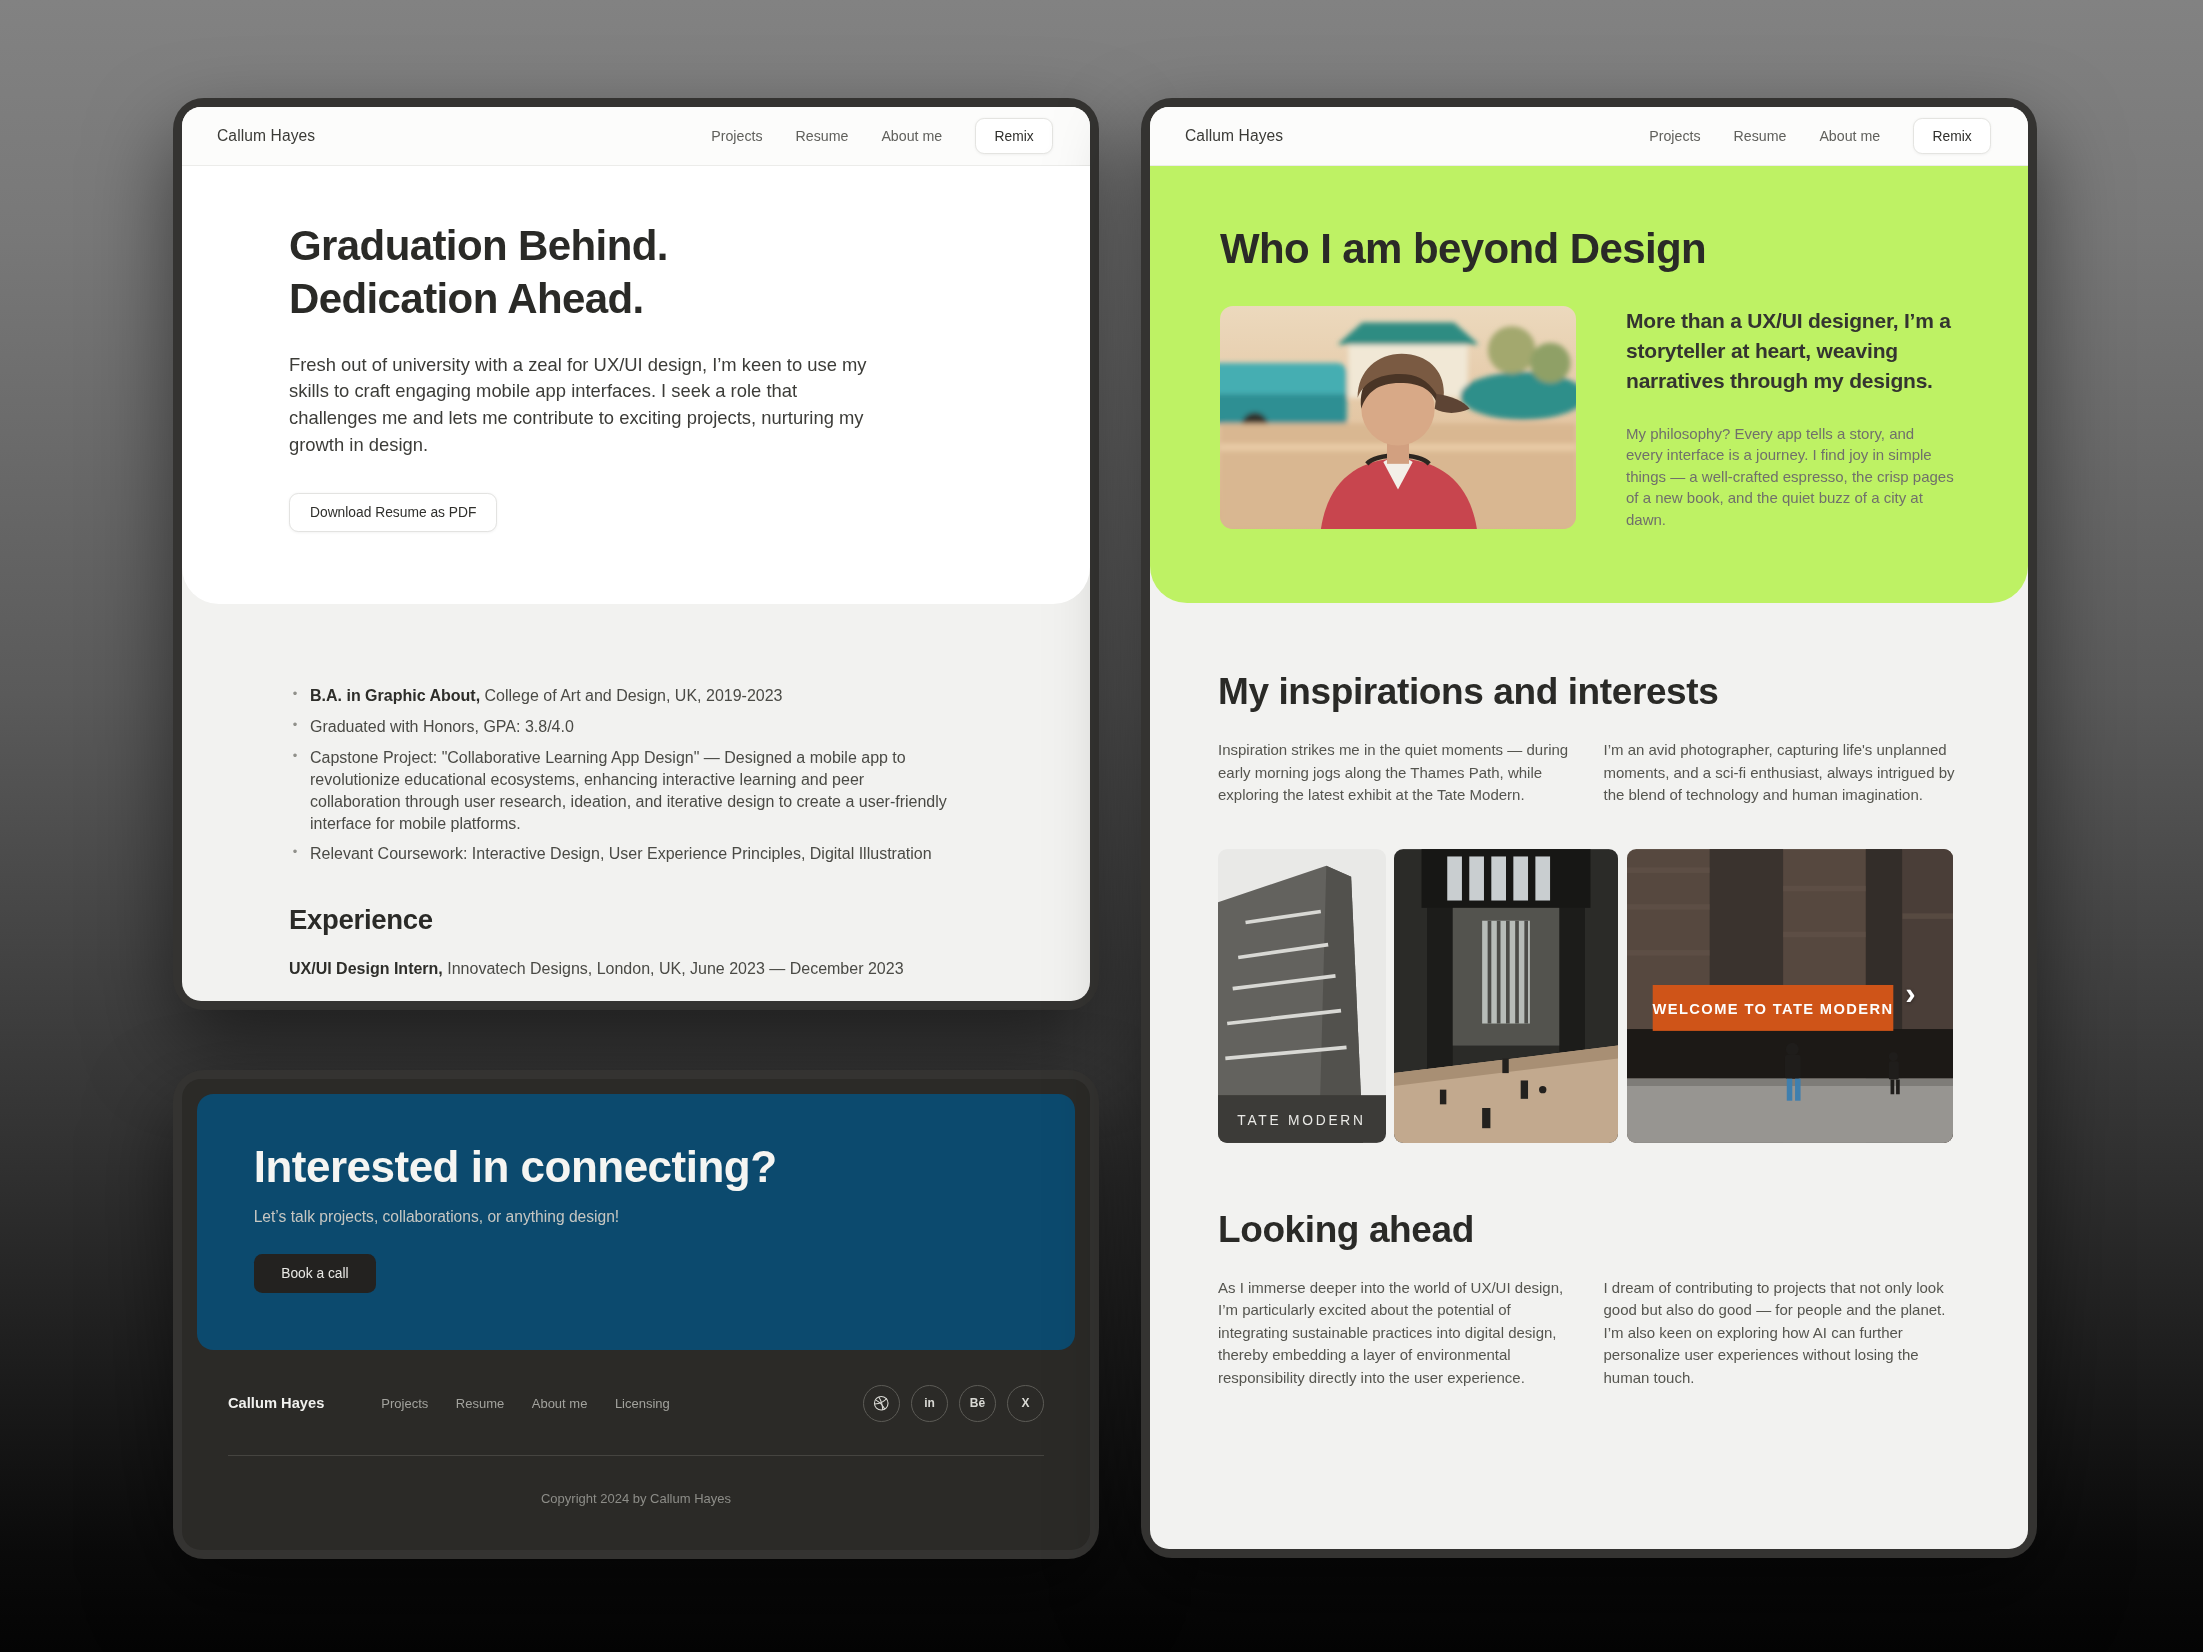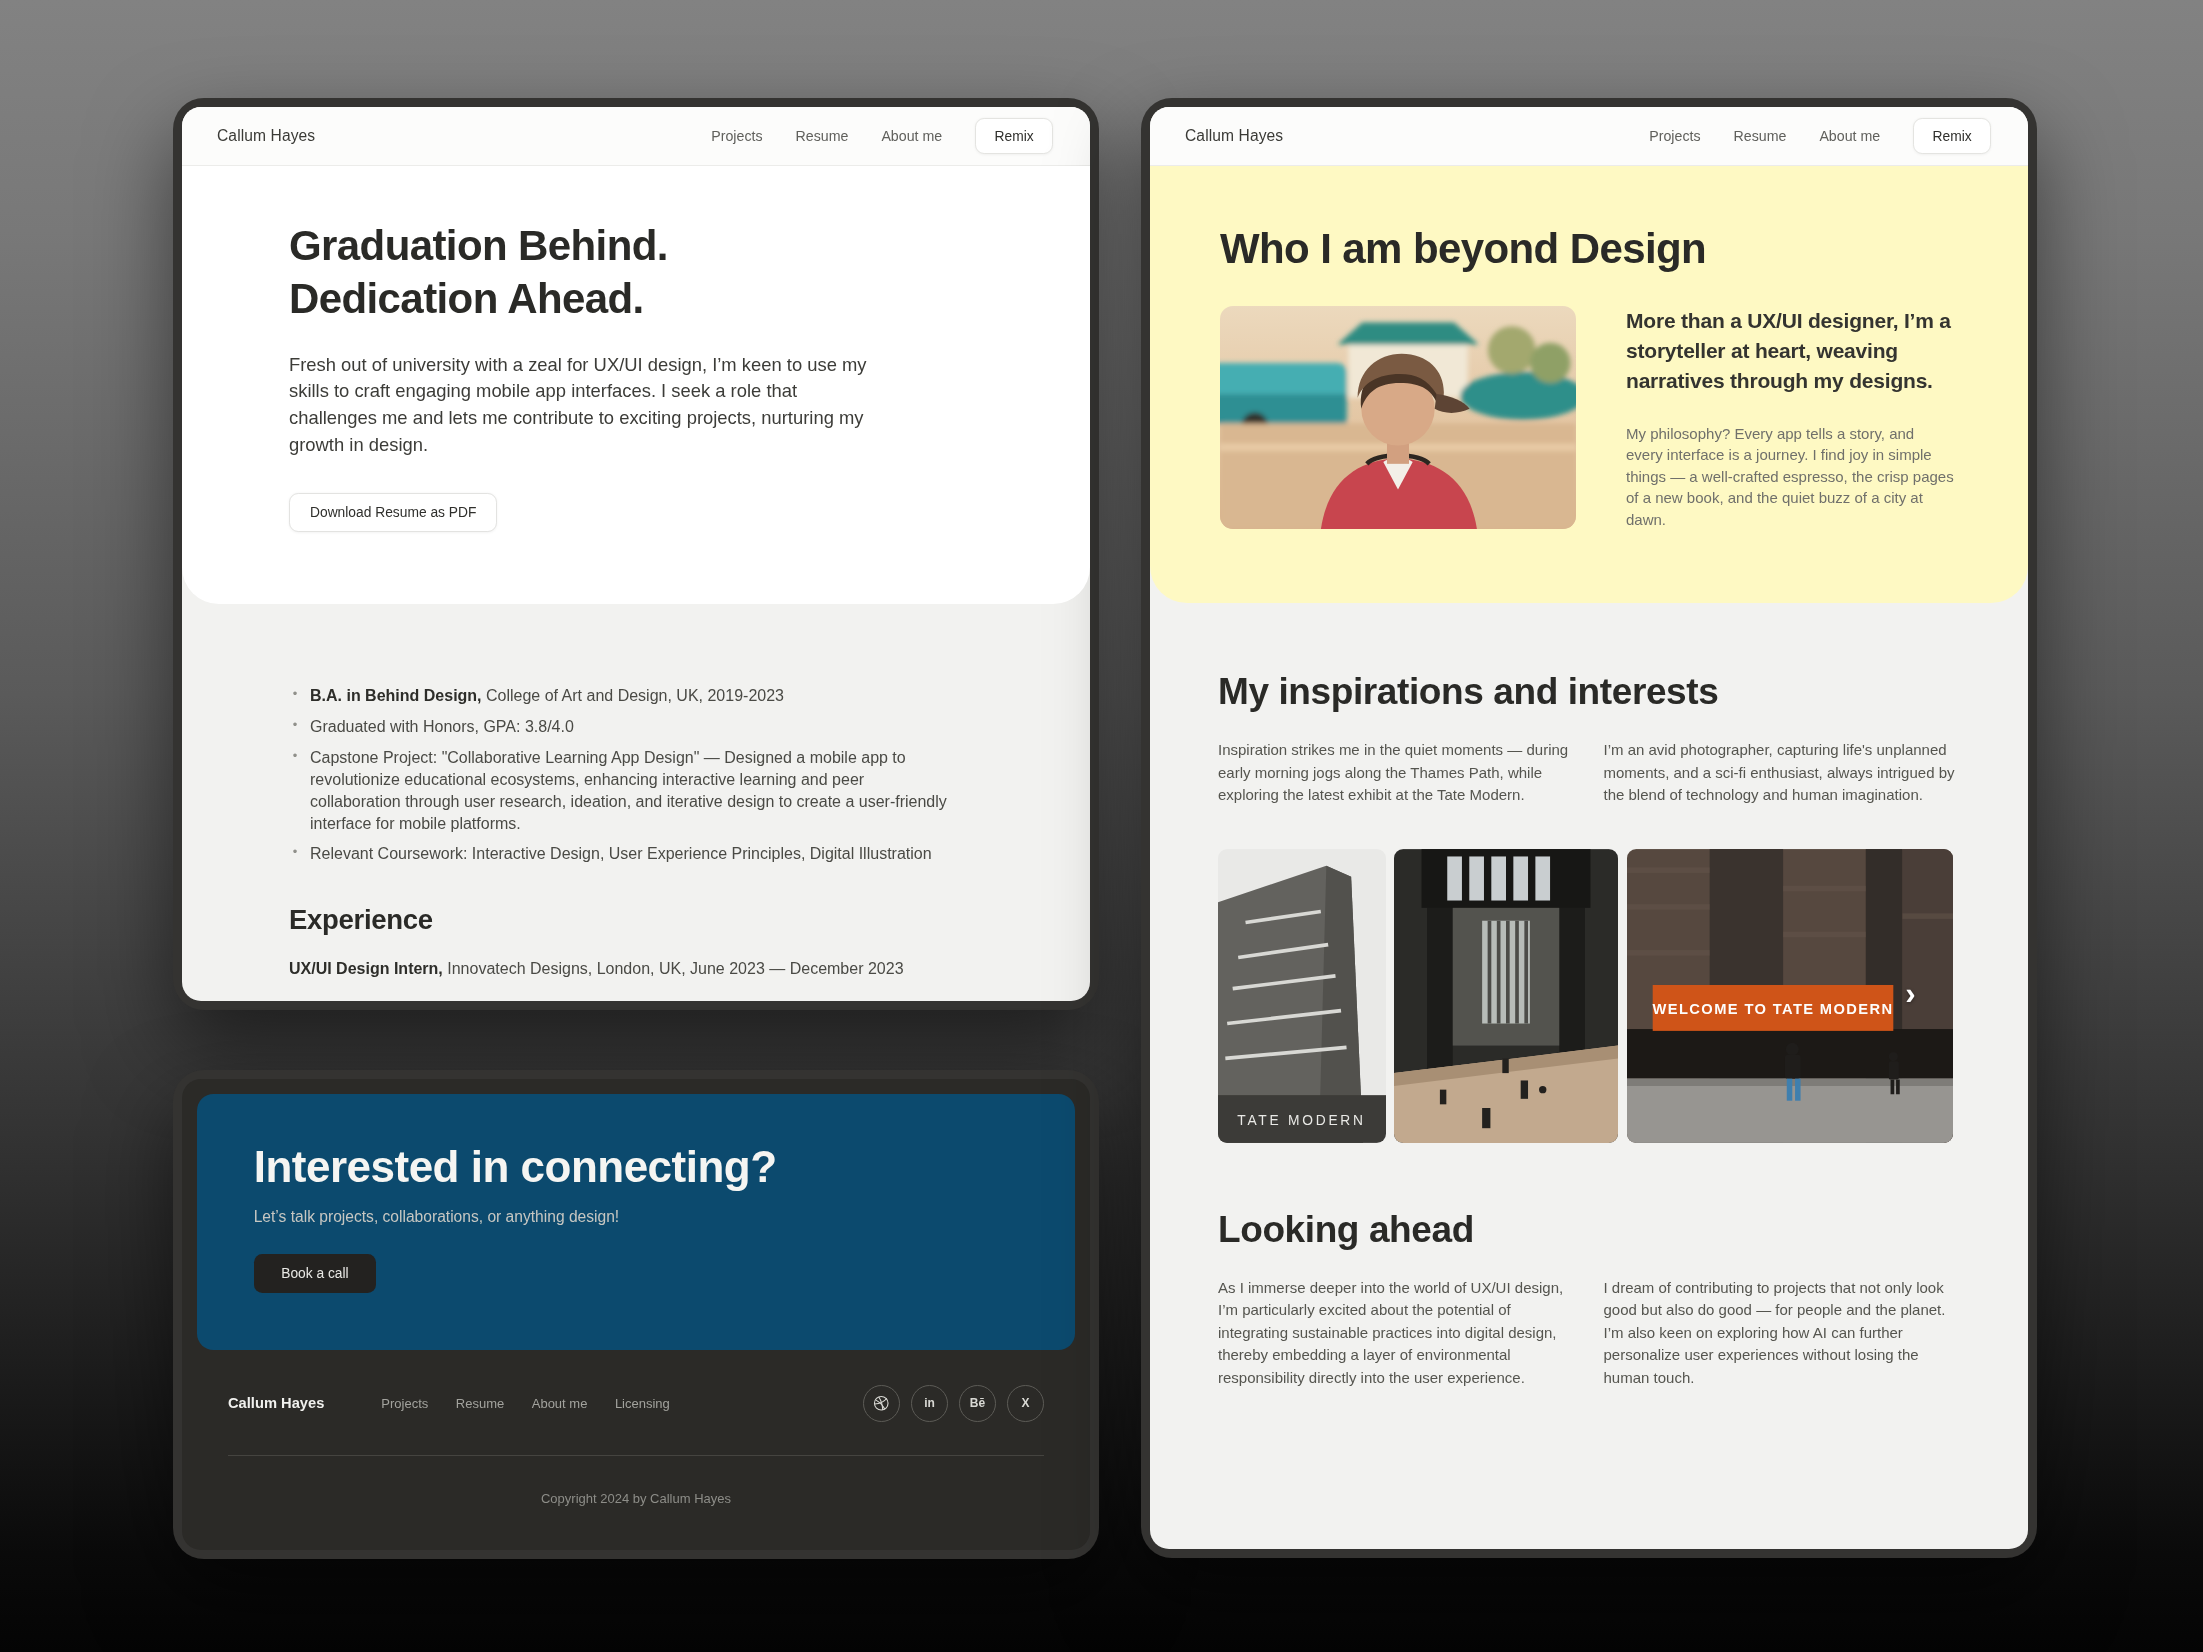--- a/index.html
+++ b/index.html
@@ -64,21 +64,21 @@
   .footer-nav a { font-size:13px; color:#a2a29d; text-decoration:none; }
   .socials { margin-left:auto; display:flex; gap:11px; }
   .social {
     width:37px; height:37px; border:0.9px solid #5c5b56; border-radius:50%;
     display:flex; align-items:center; justify-content:center; color:#d9d9d4; font-size:12px; font-weight:700; cursor:pointer;
   }
   .footer-divider { margin:33px 46px 0; border-top:0.9px solid #454440; }
   .copyright { margin-top:35px; text-align:center; font-size:13px; color:#8d8d88; }
 
   
-  .about-card { background:#fef9c3; border-radius:0 0 37px 37px; padding:59px 73px 73px 70px; position:relative; z-index:2; }
+  .about-card { background:#bef264; border-radius:0 0 37px 37px; padding:59px 73px 73px 70px; position:relative; z-index:2; }
   .about-card h1 { font-size:42px; font-weight:700; letter-spacing:-0.6px; color:#2a2a27; }
   .about-row { margin-top:33px; display:flex; gap:50px; }
   .portrait { width:356px; height:223px; border-radius:13px; overflow:hidden; flex:none; }
   .about-text { width:354px; }
   .about-headline { font-size:21px; line-height:1.42; font-weight:700; color:#343430; letter-spacing:-0.2px; }
   .about-philosophy { margin-top:27.5px; font-size:15px; line-height:1.43; color:#70706b; }
   .about-body { padding:68px 72px 0 68px; }
   .big-h { font-size:37px; font-weight:700; letter-spacing:-0.4px; color:#2a2a27; }
   .two-col { margin-top:26px; display:flex; gap:33px; }
   .two-col p { width:364px; font-size:15px; line-height:1.5; color:#55554f; }
@@ -107,21 +107,21 @@
     </div>
 
     <div class="hero-card">
       <h1>Graduation Behind. Dedication Ahead.</h1>
       <p>Fresh out of university with a zeal for UX/UI design, I’m keen to use my skills to craft engaging mobile app interfaces. I seek a role that challenges me and lets me contribute to exciting projects, nurturing my growth in design.</p>
       <button class="outline-btn">Download Resume as PDF</button>
     </div>
 
     <div class="resume-body">
       <ul>
-        <li><span class="b">B.A. in Behind Design,</span><span> College of Art and Design, UK, 2019-2023</span></li>
+        <li><span class="b">B.A. in Graphic About,</span><span> College of Art and Design, UK, 2019-2023</span></li>
         <li>Graduated with Honors, GPA: 3.8/4.0</li>
         <li>Capstone Project: "Collaborative Learning App Design" — Designed a mobile app to revolutionize educational ecosystems, enhancing interactive learning and peer collaboration through user research, ideation, and iterative design to create a user-friendly interface for mobile platforms.</li>
         <li>Relevant Coursework: Interactive Design, User Experience Principles, Digital Illustration</li>
       </ul>
 
       <h2 class="section-h exp-h">Experience</h2>
       <p class="role-line"><span class="b">UX/UI Design Intern,</span><span> Innovatech Designs, London, UK, June 2023 — December 2023</span></p>
 
     </div>
   </div>

